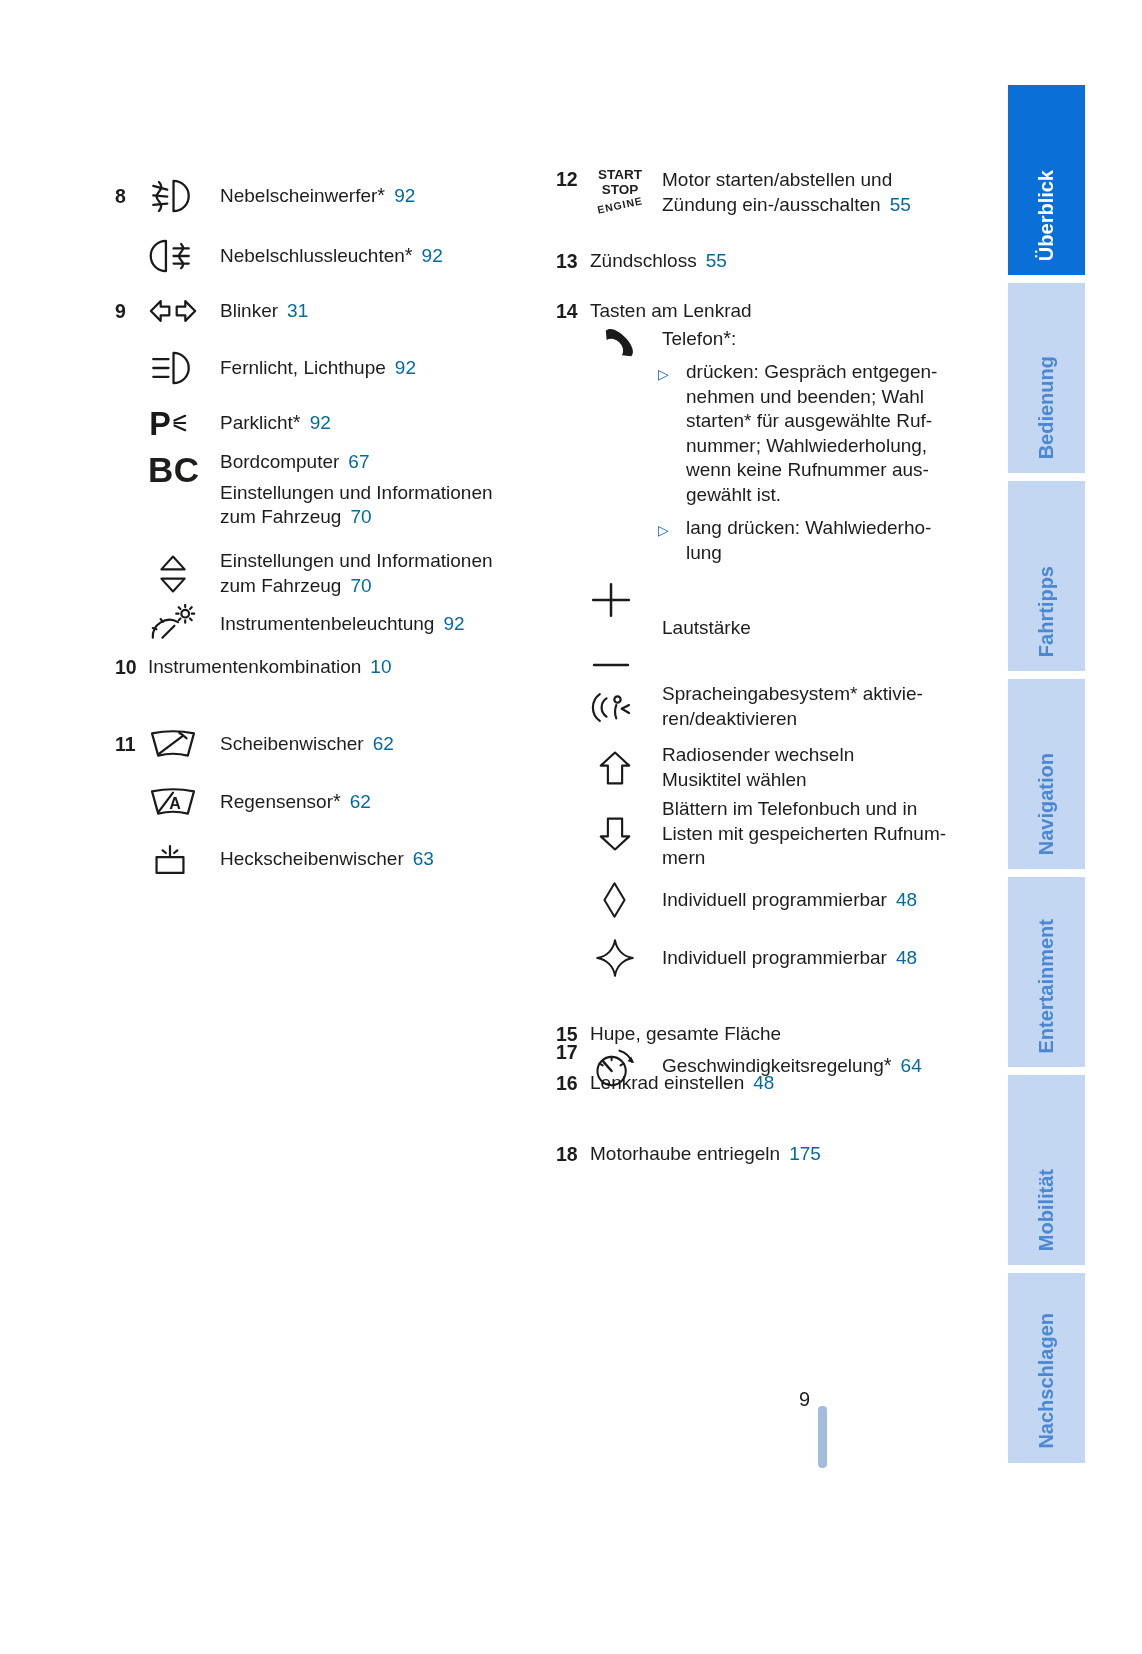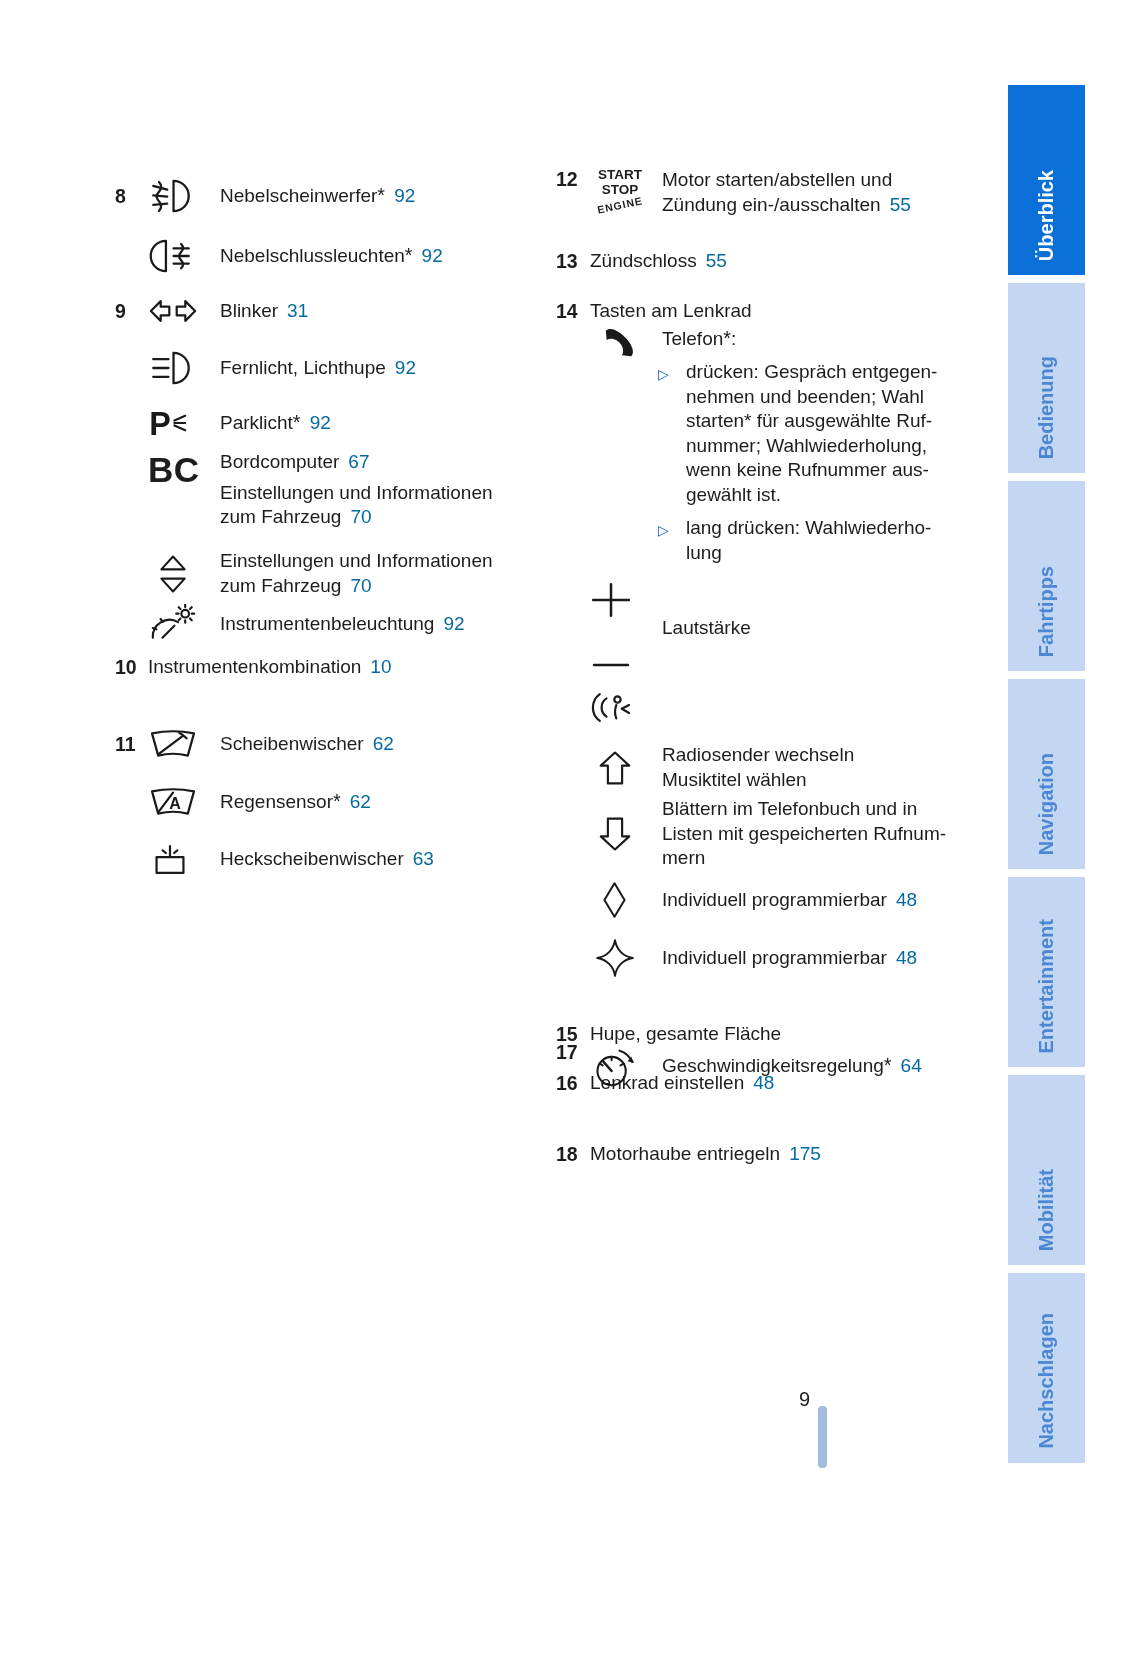--- a/index.html
+++ b/index.html
@@ -273,20 +273,24 @@
   <span class="rnum"></span>
   <span class="ic">
     <svg width="44" height="39" viewBox="0 0 36 32">
         <path d="M8 5 a13.5 13.5 0 0 0 0 22"></path>
         <path d="M13.5 8.5 a9 9 0 0 0 0 15"></path>
         <circle cx="22.5" cy="9.5" r="2.6"></circle>
         <path d="M21.5 14 q-2 5.5 0 11"></path>
         <path d="M26 17 L32 14 M26 17 L32 20.5"></path>
       </svg>
   </span>
+  <span class="txt">
+    <span class="line">Spracheingabesystem* aktivie-</span>
+    <span class="line">ren/deaktivieren</span>
+  </span>
 </div>
 
 <div class="row rrow" style="top:740px;height:56px">
   <span class="rnum"></span>
   <span class="ic" style="padding-left:6px">
     <svg width="38" height="36" viewBox="0 0 32 30">
         <path d="M16 2 L28 13 H22 V28 H10 V13 H4 Z"></path>
       </svg>
   </span>
   <span class="txt">

